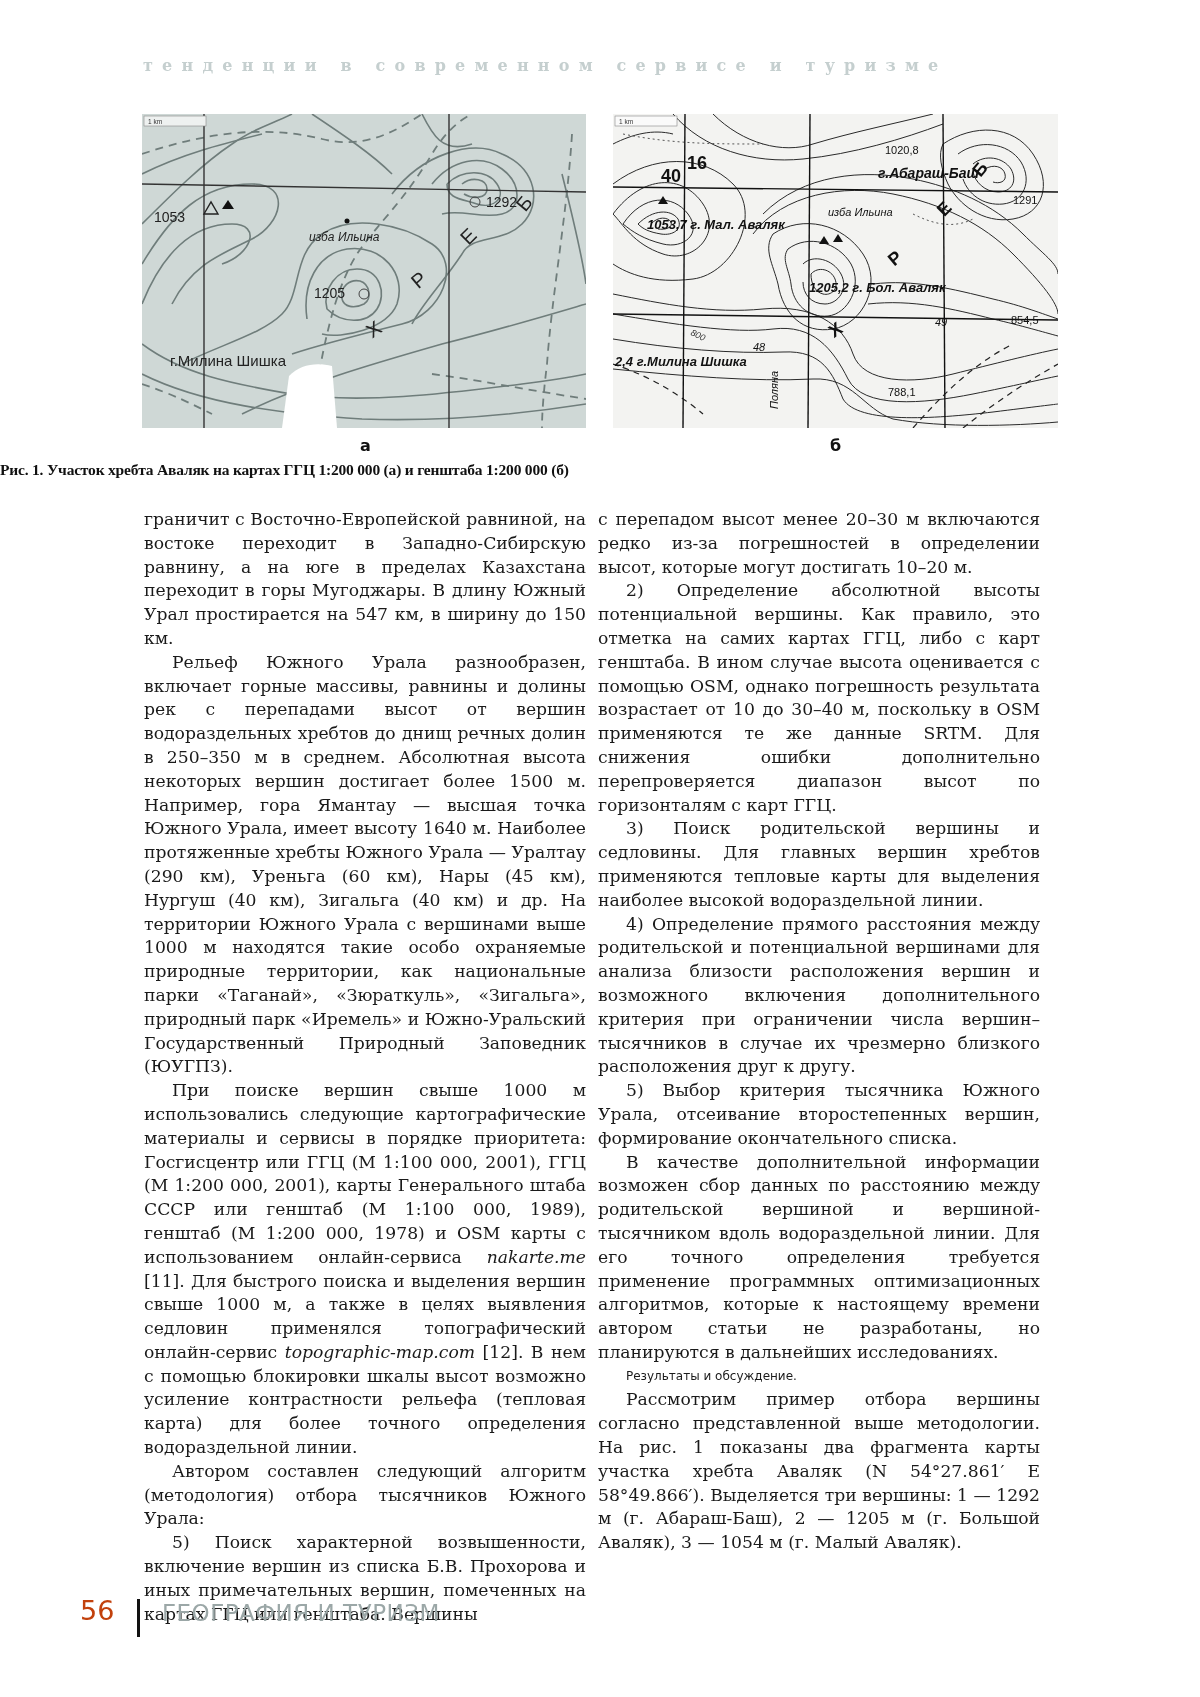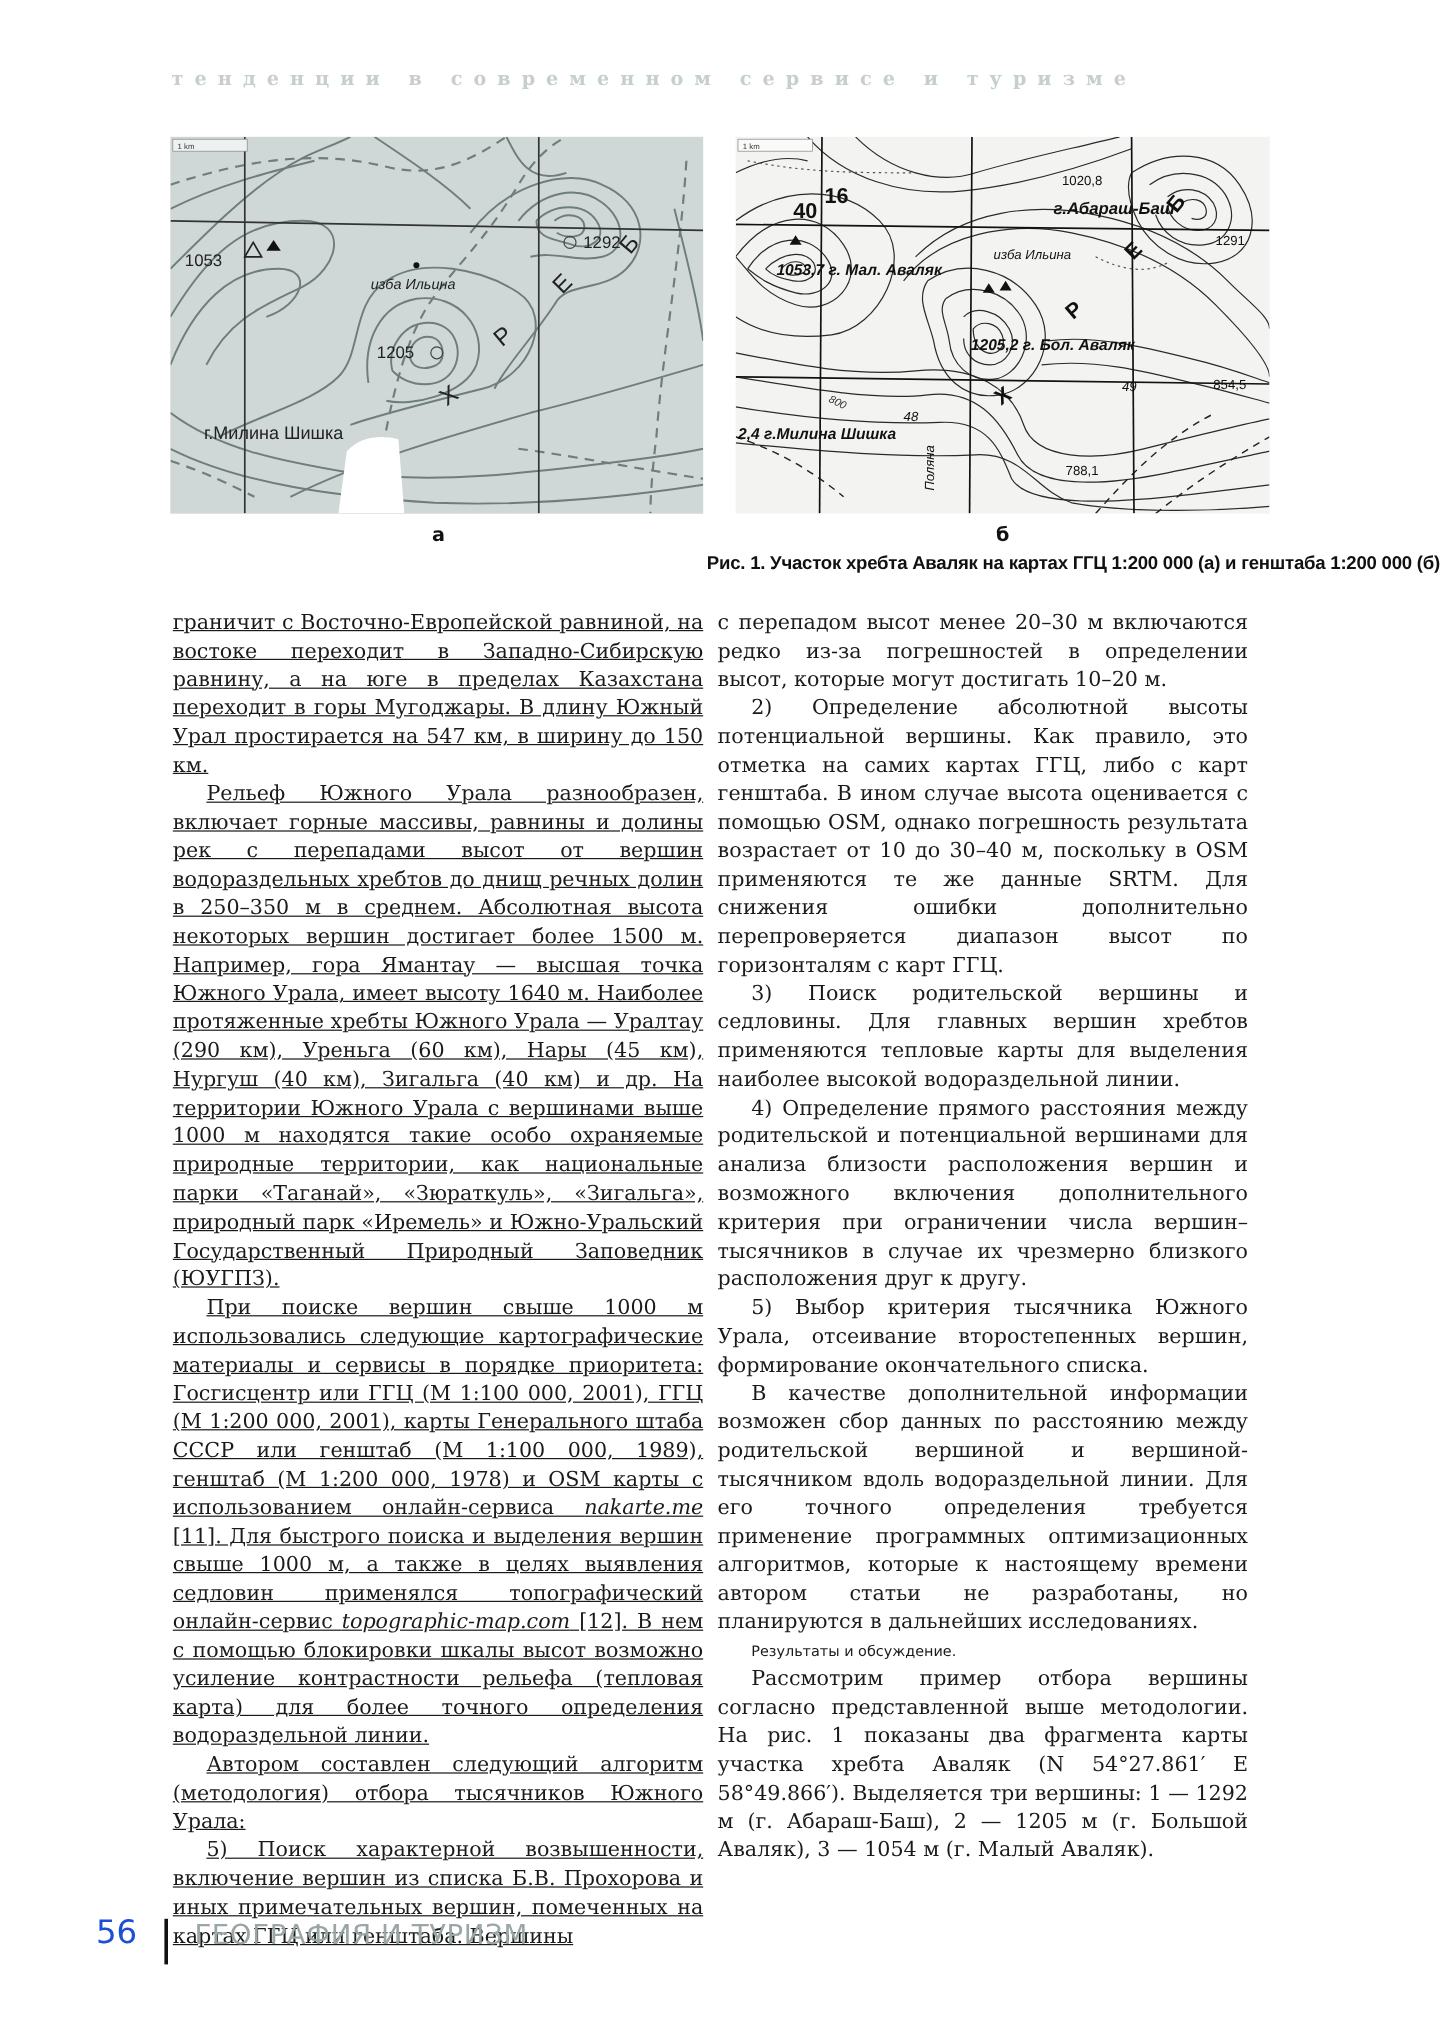--- a/index.html
+++ b/index.html
@@ -11,37 +11,37 @@
   }
   .fig { position: absolute; top: 114px; height: 314px; overflow: hidden; }
   .fig-a { left: 142px; width: 444px; background: #cfd8d6; }
   .fig-b { left: 613px; width: 445px; background: #f3f3f1; }
   .fig svg { width: 100%; height: 100%; display: block; }
   .fig-label {
     position: absolute; top: 436px; font-family: "DejaVu Sans", sans-serif;
     font-weight: bold; font-size: 16px; color: #111;
   }
   .fig-caption {
-    position: absolute; left: 0; width: 1200px; top: 461px; text-align: right;
-    font-family: Liberation Sans, sans-serif; font-weight: bold; font-size: 15.5px; color: #111;
+    position: absolute; left: 0; width: 1200px; top: 461px; text-align: left;
+    font-family: Liberation Serif, serif; font-weight: bold; font-size: 15.5px; color: #111;
     letter-spacing: -0.2px;
   }
   .col {
     position: absolute; top: 508px; width: 442px;
     font-family: "DejaVu Serif", serif; font-size: 17.2px; line-height: 23.8px; color: #1a1a1a;
   }
-  .col-left { left: 144px; text-decoration: underline; }
+  .col-left { left: 144px; }
   .col-right { left: 598px; }
   .col p { margin: 0; text-align: justify; text-indent: 28px; hyphens: manual; }
   .col p.noindent { text-indent: 0; }
   .col p.heading { font-family: "DejaVu Sans", sans-serif; font-weight: normal; font-size: 12px; }
   .col em { font-style: italic; }
   .page-num {
     position: absolute; left: 80px; top: 1595px;
-    font-family: "DejaVu Sans", sans-serif; font-size: 27px; color: #1d4ed8;
+    font-family: "DejaVu Sans", sans-serif; font-size: 27px; color: #c2410c;
   }
   .footer-bar { position: absolute; left: 137px; top: 1599px; width: 3px; height: 38px; background: #111; }
   .journal-title {
     position: absolute; left: 162px; top: 1600px;
     font-family: "DejaVu Sans", sans-serif; font-size: 23px; color: #9ba7a7; letter-spacing: 0.5px; text-align: center;
   }
   .map-text { font-family: "Liberation Sans", sans-serif; }
 </style>
 </head>
 <body>

